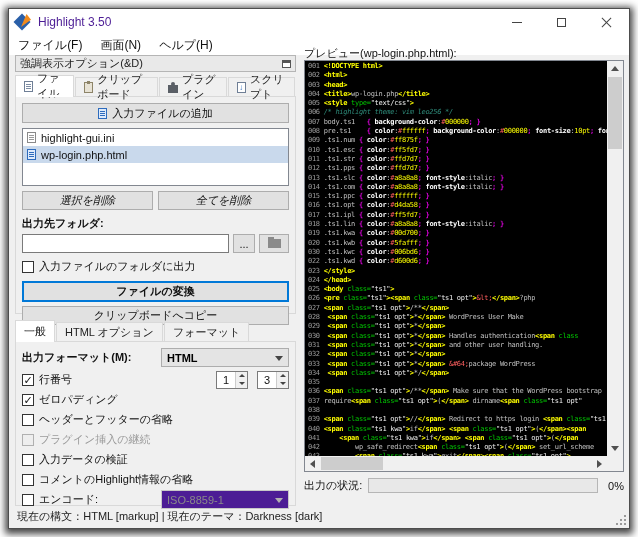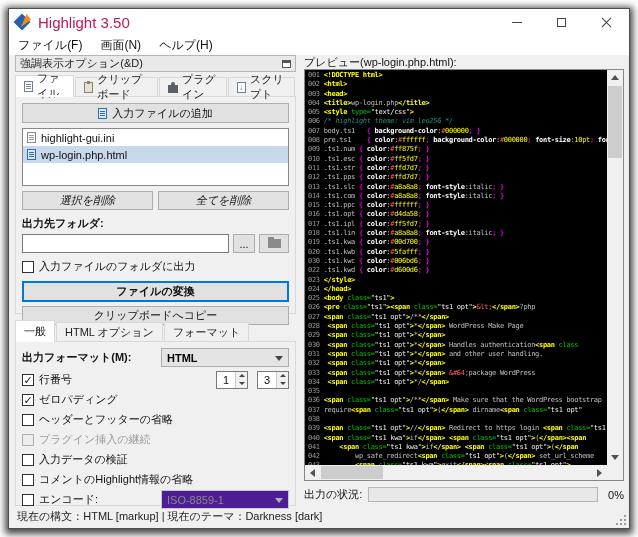--- a/index.html
+++ b/index.html
@@ -8,21 +8,21 @@
     --c-tag:#ffff00; --c-attr:#00c800; --c-str:#f0f0f0; --c-txt:#c0c0c0;
     --c-pun:#d600d6; --c-prop:#ffffff; --c-val:#ffff00; --c-red:#ff5f5f;
     --c-com:#2e8b7a; --c-ln:#9a9a9a;
   }
   *{box-sizing:border-box; margin:0; padding:0;}
   html,body{width:638px;height:537px;background:#fff;font-family:"Liberation Sans","DejaVu Sans",sans-serif;overflow:hidden;}
   .window{position:absolute;left:8px;top:8px;width:622px;height:521px;background:#f0f0f0;border:1px solid #4d4d4d;box-shadow:0 2px 7px 3px rgba(0,0,0,.72);}
   
   .titlebar{position:absolute;left:0;top:0;width:100%;height:26px;background:#fff;display:flex;align-items:center;}
   .app-icon{width:16px;height:16px;margin:0 6px 0 7px;position:relative;}
-  .title-text{font-size:15px;color:#be185d;}
+  .title-text{font-size:12px;color:#4c1d95;}
   .win-controls{position:absolute;right:0;top:0;height:26px;display:flex;}
   .win-btn{width:45px;height:26px;display:flex;align-items:center;justify-content:center;position:relative;}
   .glyph-min{width:10px;height:1px;background:#444;}
   .glyph-max{width:9px;height:9px;border:1px solid #444;}
   .glyph-close{position:relative;width:11px;height:11px;}
   .glyph-close::before,.glyph-close::after{content:"";position:absolute;left:-1px;top:5px;width:13px;height:1px;background:#444;}
   .glyph-close::before{transform:rotate(45deg);}
   .glyph-close::after{transform:rotate(-45deg);}
   
   .menubar{position:absolute;left:0;top:26px;width:100%;height:20px;background:#fff;display:flex;align-items:center;font-size:12px;color:#111;}
@@ -69,21 +69,21 @@
   .opt-row.disabled{color:#9a9a9a;}
   .opt-row .spacer{flex:1;}
   .spinner{width:32px;height:18px;background:#fff;border:1px solid #7a7a7a;display:flex;}
   .spin-val{flex:1;font-size:11px;display:flex;align-items:center;justify-content:center;}
   .spin-btns{width:12px;display:flex;flex-direction:column;border-left:1px solid #ccc;}
   .spin-btns i{flex:1;display:flex;align-items:center;justify-content:center;background:#f0f0f0;}
   .spin-btns i::before{content:"";width:0;height:0;border-left:3px solid transparent;border-right:3px solid transparent;}
   .spin-up::before{border-bottom:3px solid #444;}
   .spin-down::before{border-top:3px solid #444;}
   
-  .right-panel{position:absolute;left:295px;top:46px;width:320px;}
+  .right-panel{position:absolute;left:295px;top:37px;width:320px;}
   .preview-label{font-size:11px;color:#111;height:14px;}
   .code-area{position:relative;width:320px;height:412px;background:var(--code-bg);border:1px solid #828790;overflow:hidden;}
   .code-lines{position:absolute;left:0;top:1px;right:16px;bottom:15px;overflow:hidden;padding-left:3px;}
   .code-line{height:9.3px;line-height:9.3px;font-family:"DejaVu Sans Mono","Liberation Mono",monospace;font-size:7px;letter-spacing:-0.3px;white-space:pre;color:var(--c-txt);}
   .ln{color:var(--c-ln);}
   .sg-t{color:var(--c-tag);font-weight:bold;}
   .sg-a{color:var(--c-attr);}
   .sg-s{color:var(--c-str);}
   .sg-d{color:var(--c-txt);}
   .sg-p{color:var(--c-pun);font-weight:bold;}
@@ -340,21 +340,21 @@
           <div class="code-line"><span class="ln">018 </span><span class="sg-d">.ts1.lin </span><span class="sg-p">{ </span><span class="sg-w">color</span><span class="sg-d">:</span><span class="sg-r">#</span><span class="sg-v">a8a8a8</span><span class="sg-p">; </span><span class="sg-w">font-style</span><span class="sg-d">:italic</span><span class="sg-p">; }</span></div>
           <div class="code-line"><span class="ln">019 </span><span class="sg-d">.ts1.kwa </span><span class="sg-p">{ </span><span class="sg-w">color</span><span class="sg-d">:</span><span class="sg-r">#</span><span class="sg-v">00d700</span><span class="sg-p">; }</span></div>
           <div class="code-line"><span class="ln">020 </span><span class="sg-d">.ts1.kwb </span><span class="sg-p">{ </span><span class="sg-w">color</span><span class="sg-d">:</span><span class="sg-r">#</span><span class="sg-v">5fafff</span><span class="sg-p">; }</span></div>
           <div class="code-line"><span class="ln">030 </span><span class="sg-d">.ts1.kwc </span><span class="sg-p">{ </span><span class="sg-w">color</span><span class="sg-d">:</span><span class="sg-r">#</span><span class="sg-v">006bd6</span><span class="sg-p">; }</span></div>
           <div class="code-line"><span class="ln">022 </span><span class="sg-d">.ts1.kwd </span><span class="sg-p">{ </span><span class="sg-w">color</span><span class="sg-d">:</span><span class="sg-r">#</span><span class="sg-v">d600d6</span><span class="sg-p">; }</span></div>
           <div class="code-line"><span class="ln">023 </span><span class="sg-t">&lt;/style&gt;</span></div>
           <div class="code-line"><span class="ln">024 </span><span class="sg-t">&lt;/head&gt;</span></div>
           <div class="code-line"><span class="ln">025 </span><span class="sg-t">&lt;body </span><span class="sg-a">class=</span><span class="sg-s">"ts1"</span><span class="sg-t">&gt;</span></div>
           <div class="code-line"><span class="ln">026 </span><span class="sg-t">&lt;pre </span><span class="sg-a">class=</span><span class="sg-s">"ts1"</span><span class="sg-t">&gt;&lt;span </span><span class="sg-a">class=</span><span class="sg-s">"ts1 opt"</span><span class="sg-t">&gt;</span><span class="sg-r">&amp;lt;</span><span class="sg-t">&lt;/span&gt;</span><span class="sg-d">?php</span></div>
           <div class="code-line"><span class="ln">027 </span><span class="sg-t">&lt;span </span><span class="sg-a">class=</span><span class="sg-s">"ts1 opt"</span><span class="sg-t">&gt;</span><span class="sg-d">/**</span><span class="sg-t">&lt;/span&gt;</span></div>
-          <div class="code-line"><span class="ln">028 </span><span class="sg-d"> </span><span class="sg-t">&lt;span </span><span class="sg-a">class=</span><span class="sg-s">"ts1 opt"</span><span class="sg-t">&gt;</span><span class="sg-d">*</span><span class="sg-t">&lt;/span&gt;</span><span class="sg-d"> WordPress Make Page</span></div>
+          <div class="code-line"><span class="ln">028 </span><span class="sg-d"> </span><span class="sg-t">&lt;span </span><span class="sg-a">class=</span><span class="sg-s">"ts1 opt"</span><span class="sg-t">&gt;</span><span class="sg-d">*</span><span class="sg-t">&lt;/span&gt;</span><span class="sg-d"> WordPress User Make</span></div>
           <div class="code-line"><span class="ln">029 </span><span class="sg-d"> </span><span class="sg-t">&lt;span </span><span class="sg-a">class=</span><span class="sg-s">"ts1 opt"</span><span class="sg-t">&gt;</span><span class="sg-d">*</span><span class="sg-t">&lt;/span&gt;</span></div>
           <div class="code-line"><span class="ln">030 </span><span class="sg-d"> </span><span class="sg-t">&lt;span </span><span class="sg-a">class=</span><span class="sg-s">"ts1 opt"</span><span class="sg-t">&gt;</span><span class="sg-d">*</span><span class="sg-t">&lt;/span&gt;</span><span class="sg-d"> Handles authentication</span><span class="sg-t">&lt;span </span><span class="sg-a">class</span></div>
           <div class="code-line"><span class="ln">031 </span><span class="sg-d"> </span><span class="sg-t">&lt;span </span><span class="sg-a">class=</span><span class="sg-s">"ts1 opt"</span><span class="sg-t">&gt;</span><span class="sg-d">*</span><span class="sg-t">&lt;/span&gt;</span><span class="sg-d"> and other user handling.</span></div>
           <div class="code-line"><span class="ln">032 </span><span class="sg-d"> </span><span class="sg-t">&lt;span </span><span class="sg-a">class=</span><span class="sg-s">"ts1 opt"</span><span class="sg-t">&gt;</span><span class="sg-d">*</span><span class="sg-t">&lt;/span&gt;</span></div>
           <div class="code-line"><span class="ln">033 </span><span class="sg-d"> </span><span class="sg-t">&lt;span </span><span class="sg-a">class=</span><span class="sg-s">"ts1 opt"</span><span class="sg-t">&gt;</span><span class="sg-d">*</span><span class="sg-t">&lt;/span&gt;</span><span class="sg-d"> </span><span class="sg-r">&amp;#64;</span><span class="sg-d">package WordPress</span></div>
           <div class="code-line"><span class="ln">034 </span><span class="sg-d"> </span><span class="sg-t">&lt;span </span><span class="sg-a">class=</span><span class="sg-s">"ts1 opt"</span><span class="sg-t">&gt;</span><span class="sg-d">*/</span><span class="sg-t">&lt;/span&gt;</span></div>
           <div class="code-line"><span class="ln">035 </span></div>
           <div class="code-line"><span class="ln">036 </span><span class="sg-t">&lt;span </span><span class="sg-a">class=</span><span class="sg-s">"ts1 opt"</span><span class="sg-t">&gt;</span><span class="sg-d">/**</span><span class="sg-t">&lt;/span&gt;</span><span class="sg-d"> Make sure that the WordPress bootstrap</span></div>
           <div class="code-line"><span class="ln">037 </span><span class="sg-d">require</span><span class="sg-t">&lt;span </span><span class="sg-a">class=</span><span class="sg-s">"ts1 opt"</span><span class="sg-t">&gt;</span><span class="sg-d">(</span><span class="sg-t">&lt;/span&gt;</span><span class="sg-d"> dirname</span><span class="sg-t">&lt;span </span><span class="sg-a">class=</span><span class="sg-s">"ts1 opt"</span></div>
           <div class="code-line"><span class="ln">038 </span></div>

